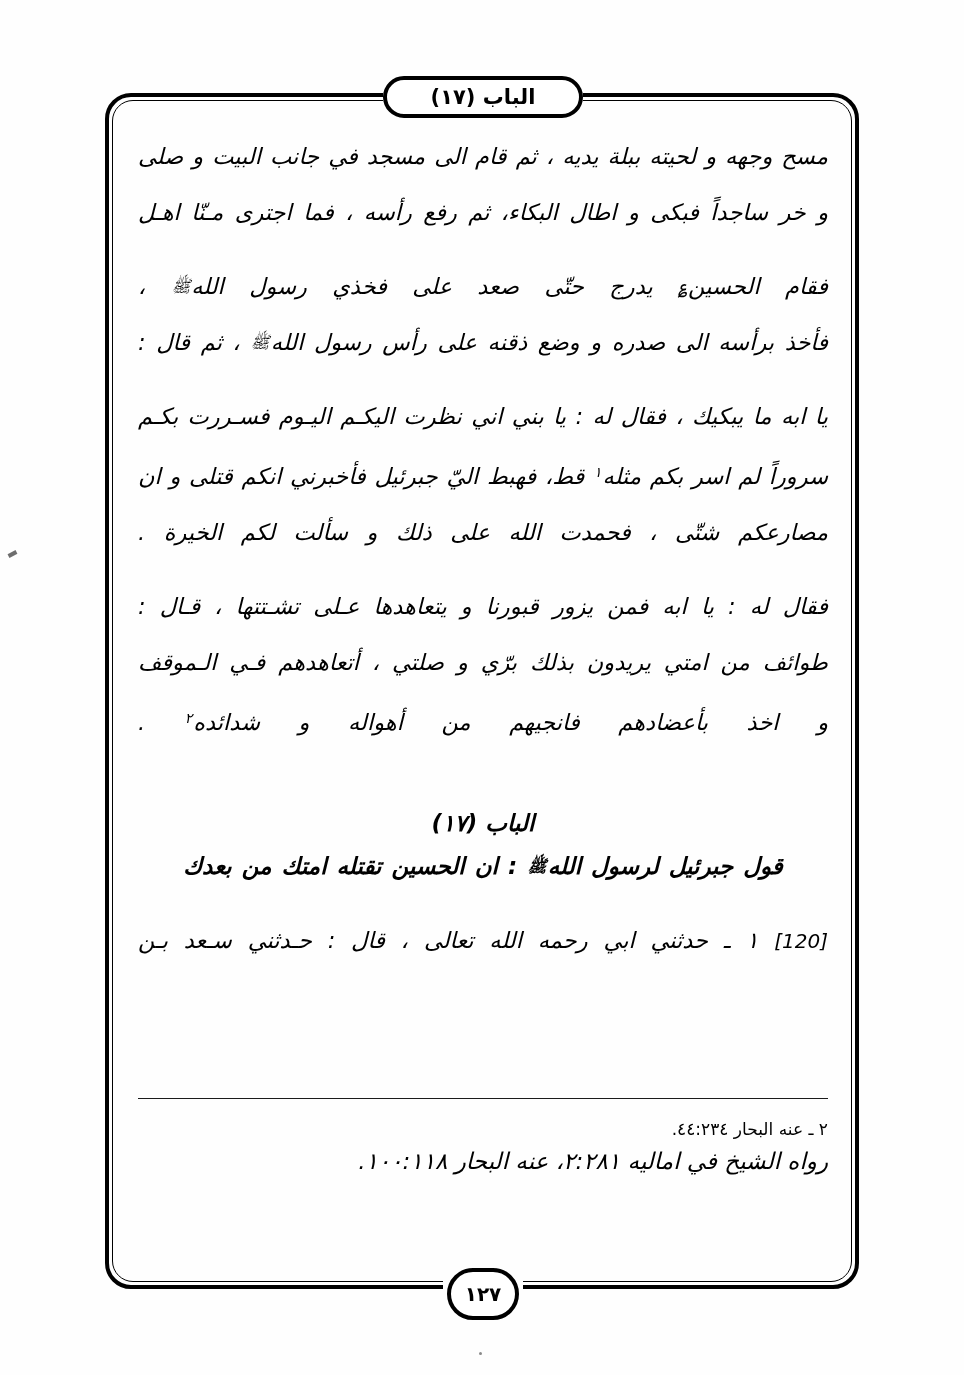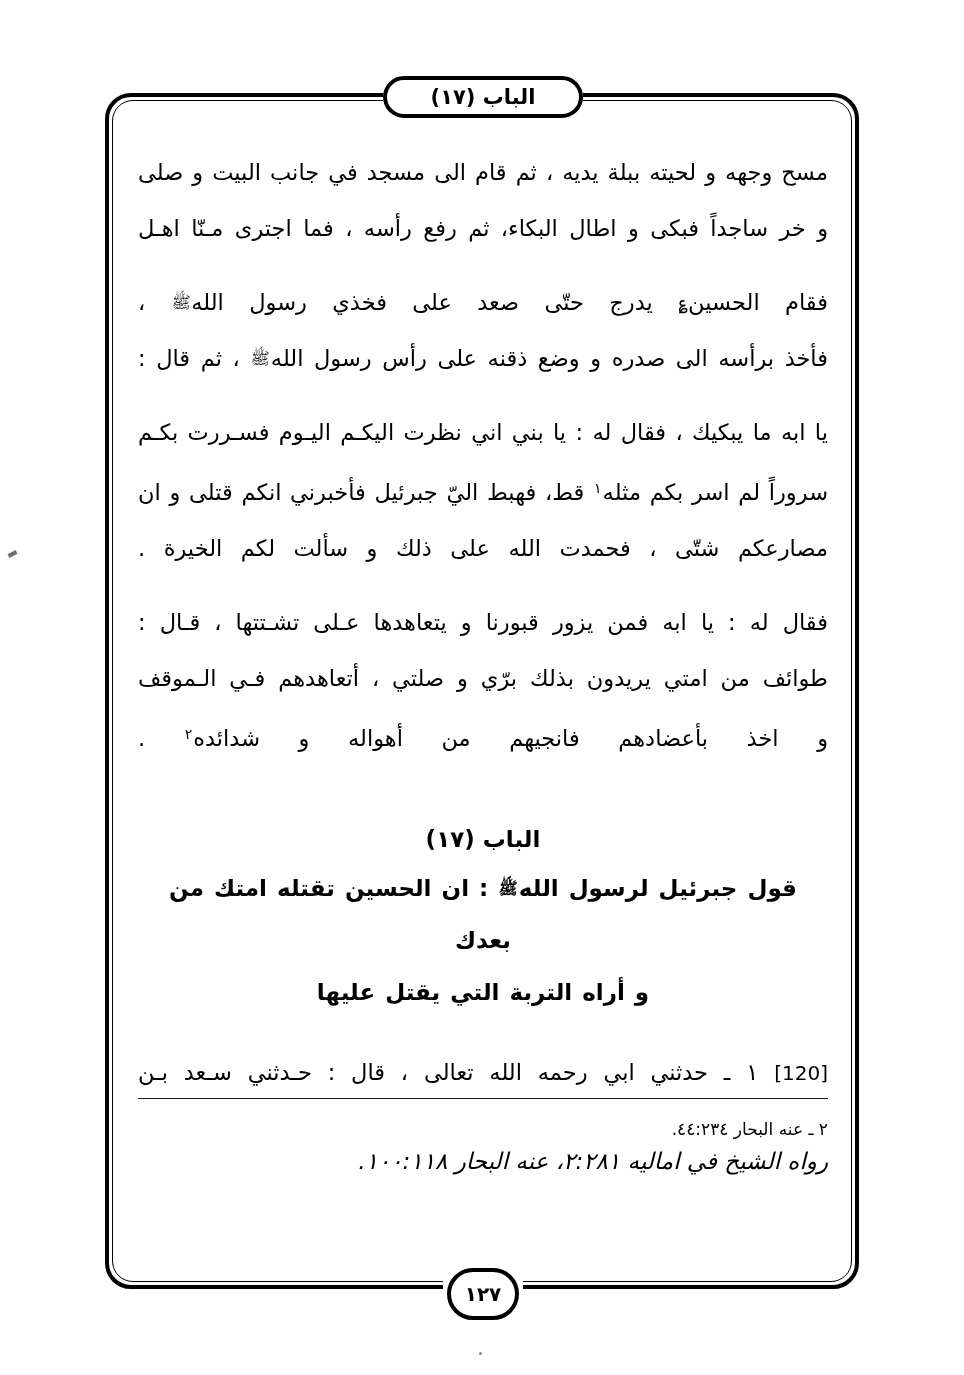--- a/index.html
+++ b/index.html
@@ -95,25 +95,26 @@
     width: 72px;
     height: 52px;
     font-size: 20px;
     font-weight: bold;
   }
 
   
   .text-column {
     position: absolute;
     left: 138px;
-    top: 144px;
+    top: 128px;
     width: 690px;
     text-align: justify;
     text-align-last: justify;
     direction: rtl;
+    font-style: italic;
   }
 
   .body-par {
     font-size: 22.5px;
     line-height: 56px;
     margin: 0 0 2px 0;
     text-align: justify;
     text-align-last: justify;
     word-spacing: 1px;
   }
@@ -146,21 +147,21 @@
     font-size: 23px;
     font-weight: bold;
     text-align: center;
     text-align-last: center;
     margin-bottom: 10px;
     letter-spacing: 0.5px;
   }
   .chapter-title-line {
     font-size: 23px;
     font-weight: bold;
-    line-height: 52px;
+    line-height: 40px;
     text-align: center;
     text-align-last: center;
     word-spacing: 2px;
   }
 
   
   .hadith-block {
     margin-top: 34px;
   }
   .hadith-line {
@@ -259,21 +260,20 @@
 
     <div class="body-par">
       <div class="rich-line">فقال له : يا ابه فمن يزور قبورنا و يتعاهدها عـلى تشـتتها ، قـال :</div>
       <div class="rich-line">طوائف من امتي يريدون بذلك برّي و صلتي ، أتعاهدهم فـي الـموقف</div>
       <div class="rich-line" style="text-align:center;">و اخذ بأعضادهم فانجيهم من أهواله و شدائده<span class="fn-ref">٢</span> .</div>
     </div>
 
     <div class="chapter-block">
       <div class="chapter-number">الباب (١٧)</div>
       <div class="chapter-title-line rich-line">قول جبرئيل لرسول الله<span class="honorific">ﷺ</span> : ان الحسين تقتله امتك من بعدك</div>
-      <div class="chapter-title-line rich-line">و أراه التربة التي يقتل عليها</div>
     </div>
 
     <div class="hadith-block">
       <div class="hadith-line">
         <span class="hadith-ref">[120]</span>
         <span>١</span>
         <span>ـ</span>
         <span>حدثني ابي رحمه الله تعالى ، قال : حـدثني سـعد بـن</span>
       </div>
     </div>

